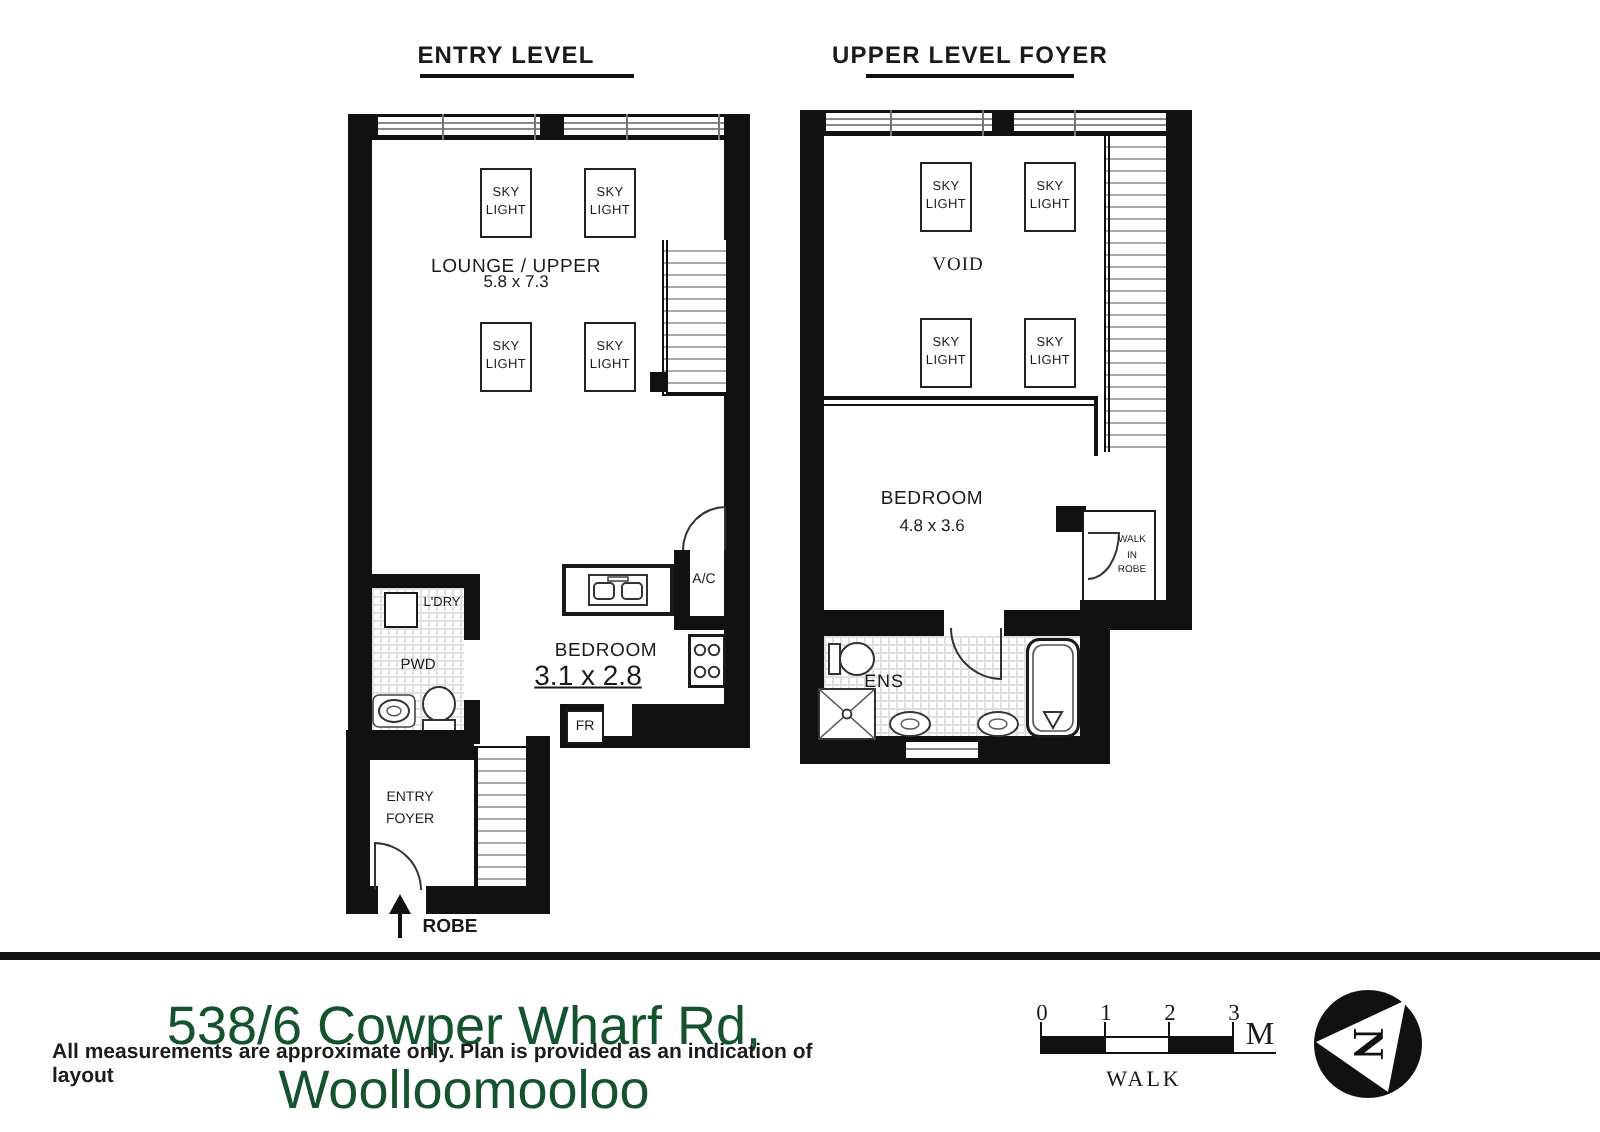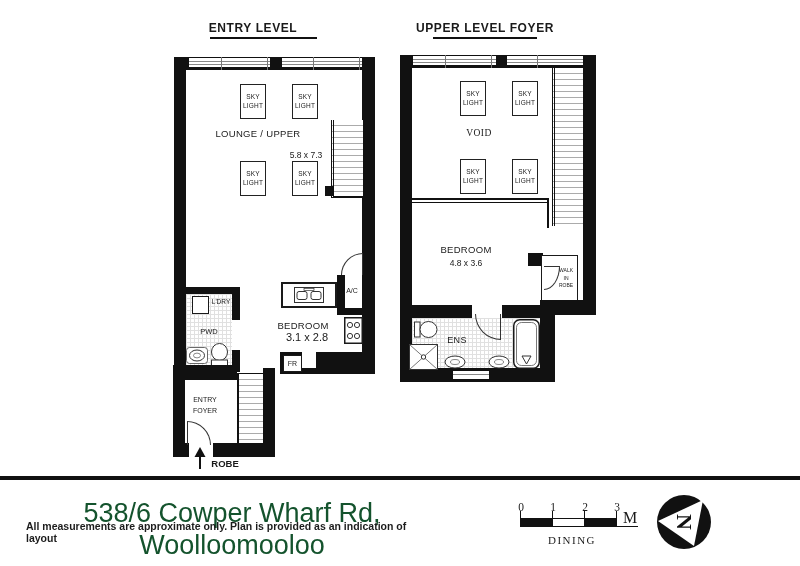--- a/index.html
+++ b/index.html
@@ -64,40 +64,40 @@
   <div class="skylight" style="left:240px;top:161px;">
       <span class="pre">SKY
 LIGHT</span>
     </div>
   <div class="skylight" style="left:292px;top:161px;">
       <span class="pre">SKY
 LIGHT</span>
     </div>
 
   <div class="label" style="left:258px;top:134px;font-size:9.5px;letter-spacing:.3px;">LOUNGE / UPPER</div>
-  <div class="label" style="left:258px;top:155px;font-size:8.5px;margin-left:48px;">5.8 x 7.3</div>
+  <div class="label" style="left:258px;top:141px;font-size:8.5px;">5.8 x 7.3</div>
 
   <div class="stairs-v" style="left:331px;top:120px;width:32px;height:78px;border-left:3px double #111;border-bottom:2px solid #111;"></div>
   <div class="wall" style="left:325px;top:186px;width:8px;height:10px;"></div>
 
   <div class="arc arc-tl leaf-r" style="left:341px;top:253px;width:22px;height:22px;"></div>
   <div class="wall" style="left:337px;top:275px;width:8px;height:33px;"></div>
   <div class="wall" style="left:337px;top:308px;width:38px;height:7px;"></div>
   <div class="label" style="left:352px;top:291px;font-size:7px;">A/C</div>
 
   <div class="box" style="left:281px;top:282px;width:56px;height:26px;border-width:2px;"></div>
   <svg style="left:294px;top:287px;" width="30" height="16" viewBox="0 0 30 16">
     <rect x="0.5" y="0.5" width="29" height="15" fill="#fff" stroke="#333"></rect>
     <rect x="3" y="4.5" width="10" height="8" rx="2" fill="none" stroke="#333"></rect>
     <rect x="17" y="4.5" width="10" height="8" rx="2" fill="none" stroke="#333"></rect>
     <rect x="10" y="1.5" width="10" height="2" fill="none" stroke="#333" stroke-width="0.7"></rect>
   </svg>
 
   <div class="label" style="left:303px;top:326px;font-size:9.5px;letter-spacing:.3px;">BEDROOM</div>
-  <div class="label" style="left:307px;top:338px;font-size:11px;">3.1 x 2.8</div>
+  <div class="label" style="left:294px;top:338px;font-size:14px;text-decoration:underline;">3.1 x 2.8</div>
 
   <svg style="left:344px;top:317px;" width="19" height="27" viewBox="0 0 19 27">
     <rect x="0.75" y="0.75" width="17.5" height="25.5" fill="#fff" stroke="#1a1a1a" stroke-width="1.5"></rect>
     <circle cx="6" cy="8" r="2.6" fill="none" stroke="#333"></circle>
     <circle cx="13" cy="8" r="2.6" fill="none" stroke="#333"></circle>
     <circle cx="6" cy="19" r="2.6" fill="none" stroke="#333"></circle>
     <circle cx="13" cy="19" r="2.6" fill="none" stroke="#333"></circle>
   </svg>
 
   <div class="wall" style="left:280px;top:352px;width:95px;height:22px;"></div>
@@ -183,21 +183,21 @@
 ROBE</div>
 
   <div class="wall" style="left:412px;top:305px;width:60px;height:13px;"></div>
   <div class="wall" style="left:502px;top:305px;width:38px;height:13px;"></div>
   <div class="wall" style="left:540px;top:300px;width:56px;height:15px;"></div>
   <div class="wall" style="left:540px;top:300px;width:15px;height:82px;"></div>
   <div class="wall" style="left:400px;top:368px;width:155px;height:14px;"></div>
 
   <div class="tile" style="left:412px;top:318px;width:128px;height:50px;"></div>
   <div class="arc arc-bl leaf-r" style="left:475px;top:314px;width:26px;height:26px;"></div>
-  <div class="label" style="left:457px;top:341px;font-size:9px;letter-spacing:.4px;">ENS</div>
+  <div class="label" style="left:442px;top:341px;font-size:9px;letter-spacing:.4px;">ENS</div>
   <div class="winh" style="left:453px;top:370px;width:36px;height:10px;"></div>
   <svg style="left:414px;top:320px;" width="24" height="19" viewBox="0 0 24 19">
     <rect x="0.5" y="2" width="5.5" height="15" fill="#fff" stroke="#333"></rect>
     <ellipse cx="14.5" cy="9.5" rx="8.5" ry="8" fill="#fff" stroke="#333"></ellipse>
   </svg>
   <svg style="left:409px;top:344px;" width="29" height="26" viewBox="0 0 29 26">
     <rect x="0.5" y="0.5" width="28" height="25" fill="#fff" stroke="#333"></rect>
     <line x1="0.5" y1="0.5" x2="28.5" y2="25.5" stroke="#555" stroke-width="0.8"></line>
     <line x1="28.5" y1="0.5" x2="0.5" y2="25.5" stroke="#555" stroke-width="0.8"></line>
     <circle cx="14.5" cy="13" r="2.2" fill="#fff" stroke="#333"></circle>
@@ -230,20 +230,20 @@
   <div class="wall" style="left:520px;top:511px;width:1px;height:7px;"></div>
   <div class="wall" style="left:552px;top:511px;width:1px;height:7px;"></div>
   <div class="wall" style="left:584px;top:511px;width:1px;height:7px;"></div>
   <div class="wall" style="left:616px;top:511px;width:1px;height:7px;"></div>
   <div style="position:absolute;left:520px;top:518px;width:97px;height:9px;border:1px solid #111;background:#fff;">
     <div style="position:absolute;left:0;top:0;bottom:0;width:33.3%;background:#111;"></div>
     <div style="position:absolute;right:0;top:0;bottom:0;width:33.3%;background:#111;"></div>
   </div>
   <div class="wall" style="left:617px;top:526px;width:21px;height:1px;"></div>
   <div class="label serif" style="left:630px;top:518px;font-size:16px;">M</div>
-  <div class="label serif" style="left:572px;top:541px;font-size:11px;letter-spacing:1.5px;">DINING</div>
+  <div class="label serif" style="left:572px;top:541px;font-size:11px;letter-spacing:1.5px;">WALK</div>
 </div>
 
 <svg style="left:656px;top:494px;" width="56" height="56" viewBox="0 0 56 56">
   <circle cx="28" cy="28" r="27" fill="#111"></circle>
   <polygon points="2,27 47,6 38,52" fill="#fff"></polygon>
   <text x="29" y="36" text-anchor="middle" font-family="Liberation Serif, serif" font-size="22" font-weight="bold" fill="#111" transform="rotate(90 29 28)">N</text>
 </svg>
 
 </body></html>

